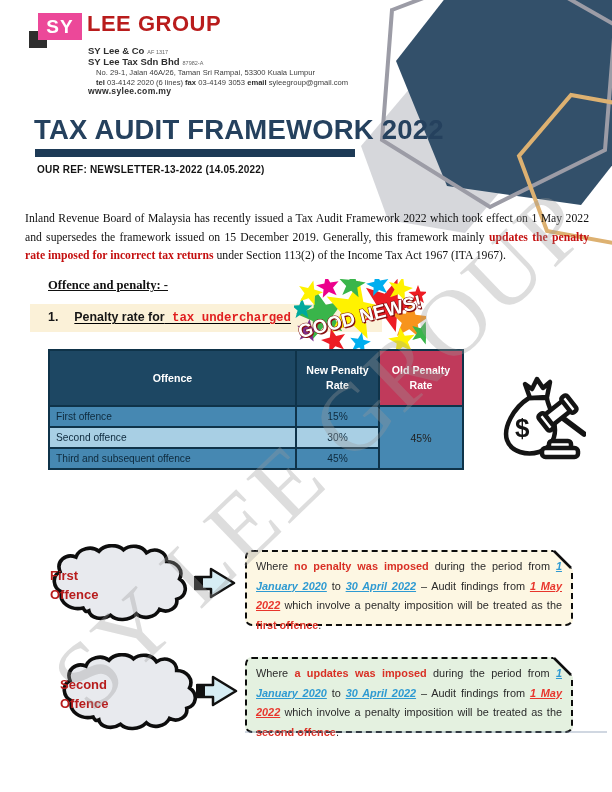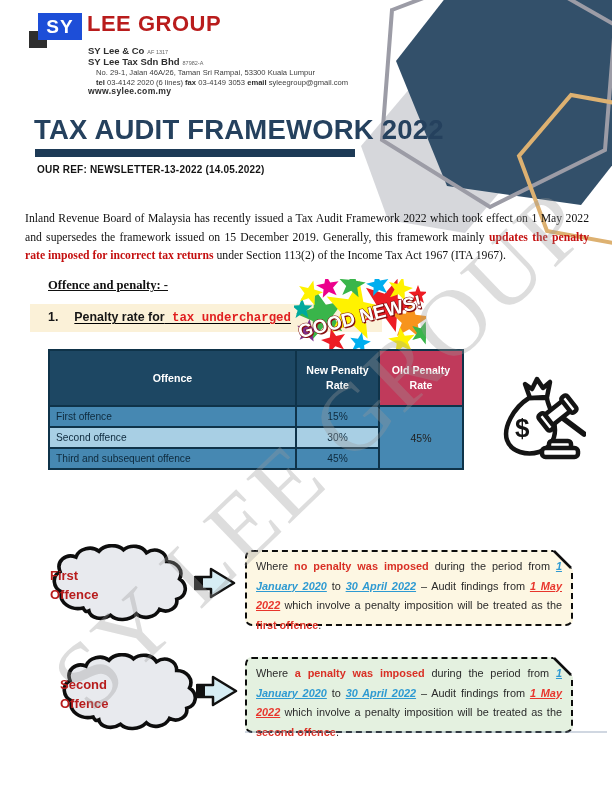--- a/index.html
+++ b/index.html
@@ -2,21 +2,21 @@
 <html><head>
 <meta charset="utf-8">
 <style>
   html,body{margin:0;padding:0;background:#888;}
   #page{position:relative;width:612px;height:792px;margin:0 auto;background:#fff;overflow:hidden;
         font-family:"Liberation Sans",sans-serif;}
   .abs{position:absolute;}
 
   
   .logo-shadow{left:29px;top:31px;width:18px;height:17px;background:#2e2e2e;}
-  .logo-badge{left:38px;top:13px;width:44px;height:27px;background:#1d4ed8;color:#fff;
+  .logo-badge{left:38px;top:13px;width:44px;height:27px;background:#ec4899;color:#fff;
               font-weight:bold;font-size:19px;line-height:27px;text-align:center;letter-spacing:1px;}
   .logo-text{left:87px;top:11px;font-size:22px;font-weight:800;letter-spacing:.5px;color:#b91c1c;}
   .firm{left:88px;font-size:9.5px;font-weight:bold;color:#2e2e2e;}
   .firm .reg{font-size:5.5px;color:#666;font-weight:normal;margin-left:3px;}
   .addr{left:96px;font-size:7.6px;color:#3c3c3c;}
   .addr b{color:#2e2e2e;}
   .web{left:88px;top:86px;font-size:8.6px;font-weight:bold;color:#2e2e2e;letter-spacing:.3px;}
 
   
   .doc-title{left:34px;top:114px;font-size:27.5px;font-weight:bold;color:#25415e;letter-spacing:.2px;}
@@ -226,18 +226,18 @@
   </div>
   <svg class="abs" style="left:196px;top:675px;" width="42" height="32" viewBox="0 0 42 32">
     <polygon points="1,10 17,10 17,2 40,16 17,30 17,22 1,22" fill="#d6edf4" stroke="#111" stroke-width="2.5" stroke-linejoin="round"></polygon>
     <rect x="1" y="10" width="8" height="12" fill="#111"></rect>
   </svg>
   <div class="abs note-box box-green" style="left:245px;top:657px;">
     <svg class="fold" width="22" height="22">
       <polygon points="0,0 22,0 22,22" fill="#fff"></polygon>
       <path d="M2,2 L19,19" stroke="#0d0d0d" stroke-width="2.5"></path>
     </svg>
-    <span>Where </span><span class="rb">a penalty was imposed</span><span> during the period from </span><span class="bd">1 January 2020</span><span> to </span><span class="bd">30 April 2022</span><span> – Audit findings from </span><span class="rd">1 May 2022</span><span> which involve a penalty imposition will be treated as the </span><span class="rb">second offence</span><span>.</span>
+    <span>Where </span><span class="rb">a updates was imposed</span><span> during the period from </span><span class="bd">1 January 2020</span><span> to </span><span class="bd">30 April 2022</span><span> – Audit findings from </span><span class="rd">1 May 2022</span><span> which involve a penalty imposition will be treated as the </span><span class="rb">second offence</span><span>.</span>
   </div>
 
   <div class="abs faint-line"></div>
 
 </div>
 
 </body></html>

